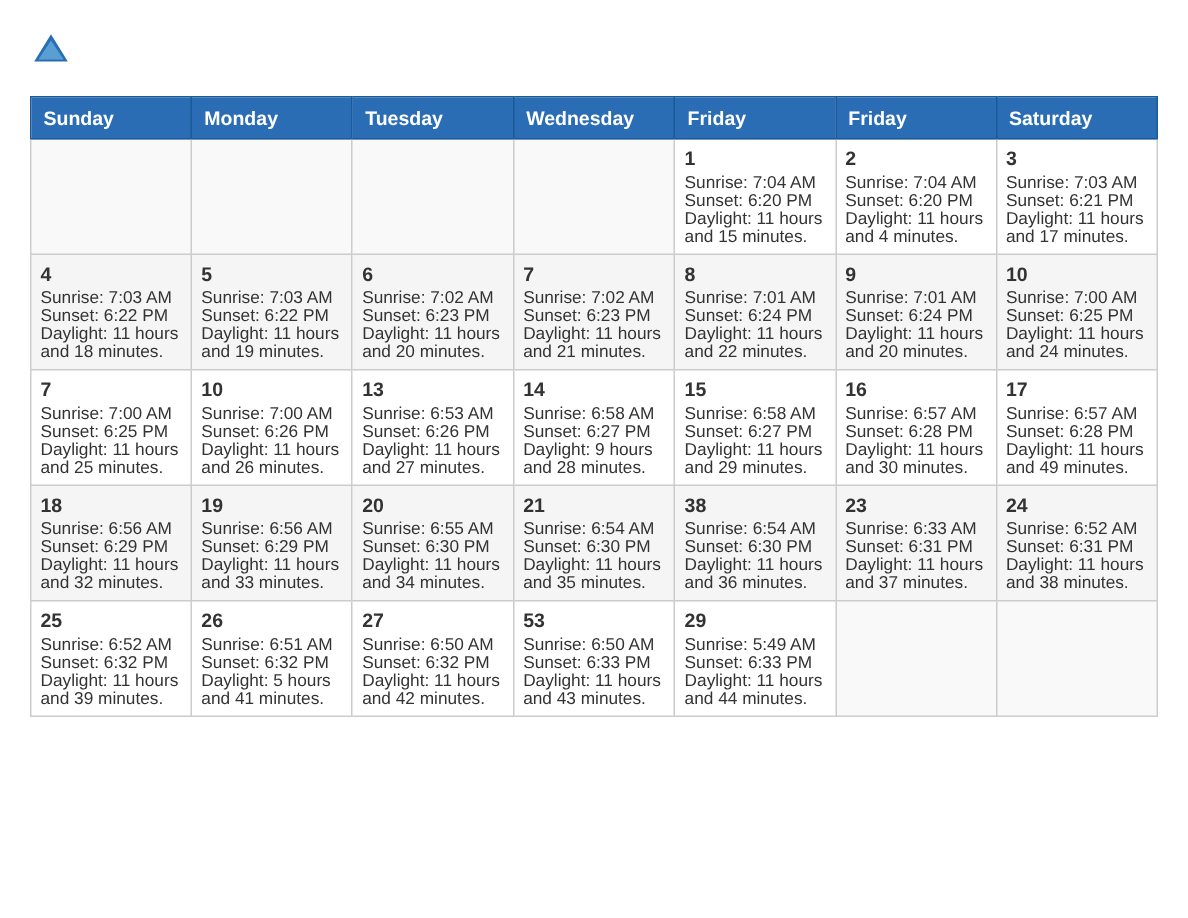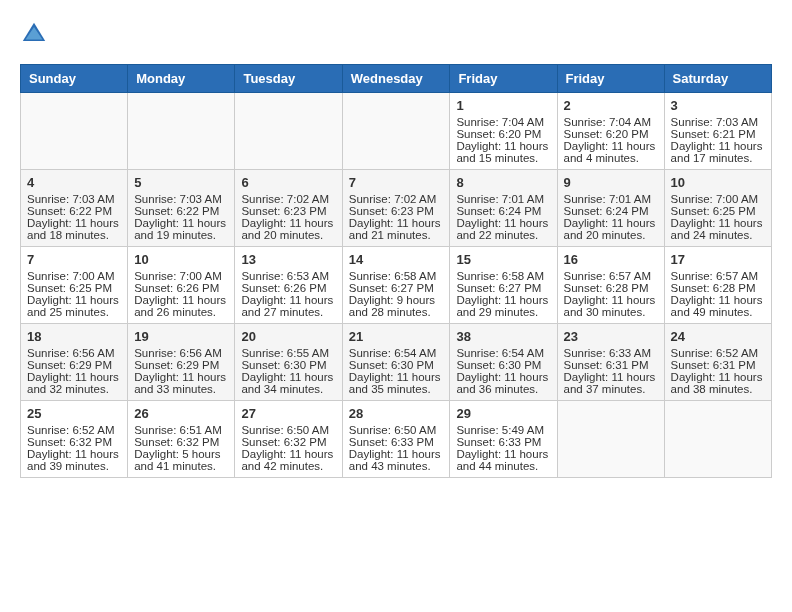--- a/index.html
+++ b/index.html
@@ -284,21 +284,21 @@
           <div>Sunset: 6:32 PM</div>
           <div>Daylight: 5 hours and 41 minutes.</div>
         </td>
         <td>
           <span class="day-num">27</span>
           <div>Sunrise: 6:50 AM</div>
           <div>Sunset: 6:32 PM</div>
           <div>Daylight: 11 hours and 42 minutes.</div>
         </td>
         <td>
-          <span class="day-num">28</span>
+          <span class="day-num">53</span>
           <div>Sunrise: 6:50 AM</div>
           <div>Sunset: 6:33 PM</div>
           <div>Daylight: 11 hours and 43 minutes.</div>
         </td>
         <td>
           <span class="day-num">29</span>
           <div>Sunrise: 5:49 AM</div>
           <div>Sunset: 6:33 PM</div>
           <div>Daylight: 11 hours and 44 minutes.</div>
         </td>

